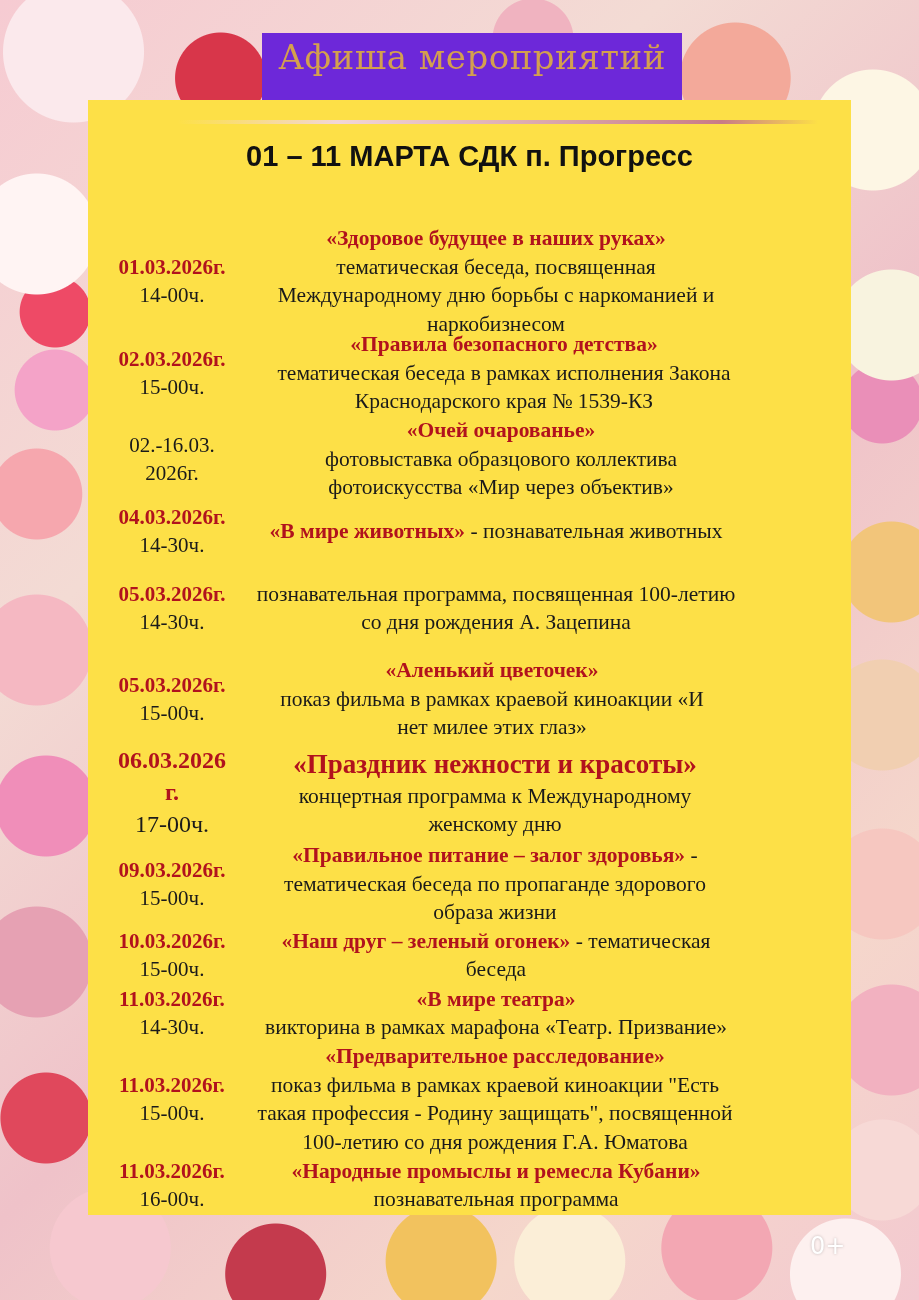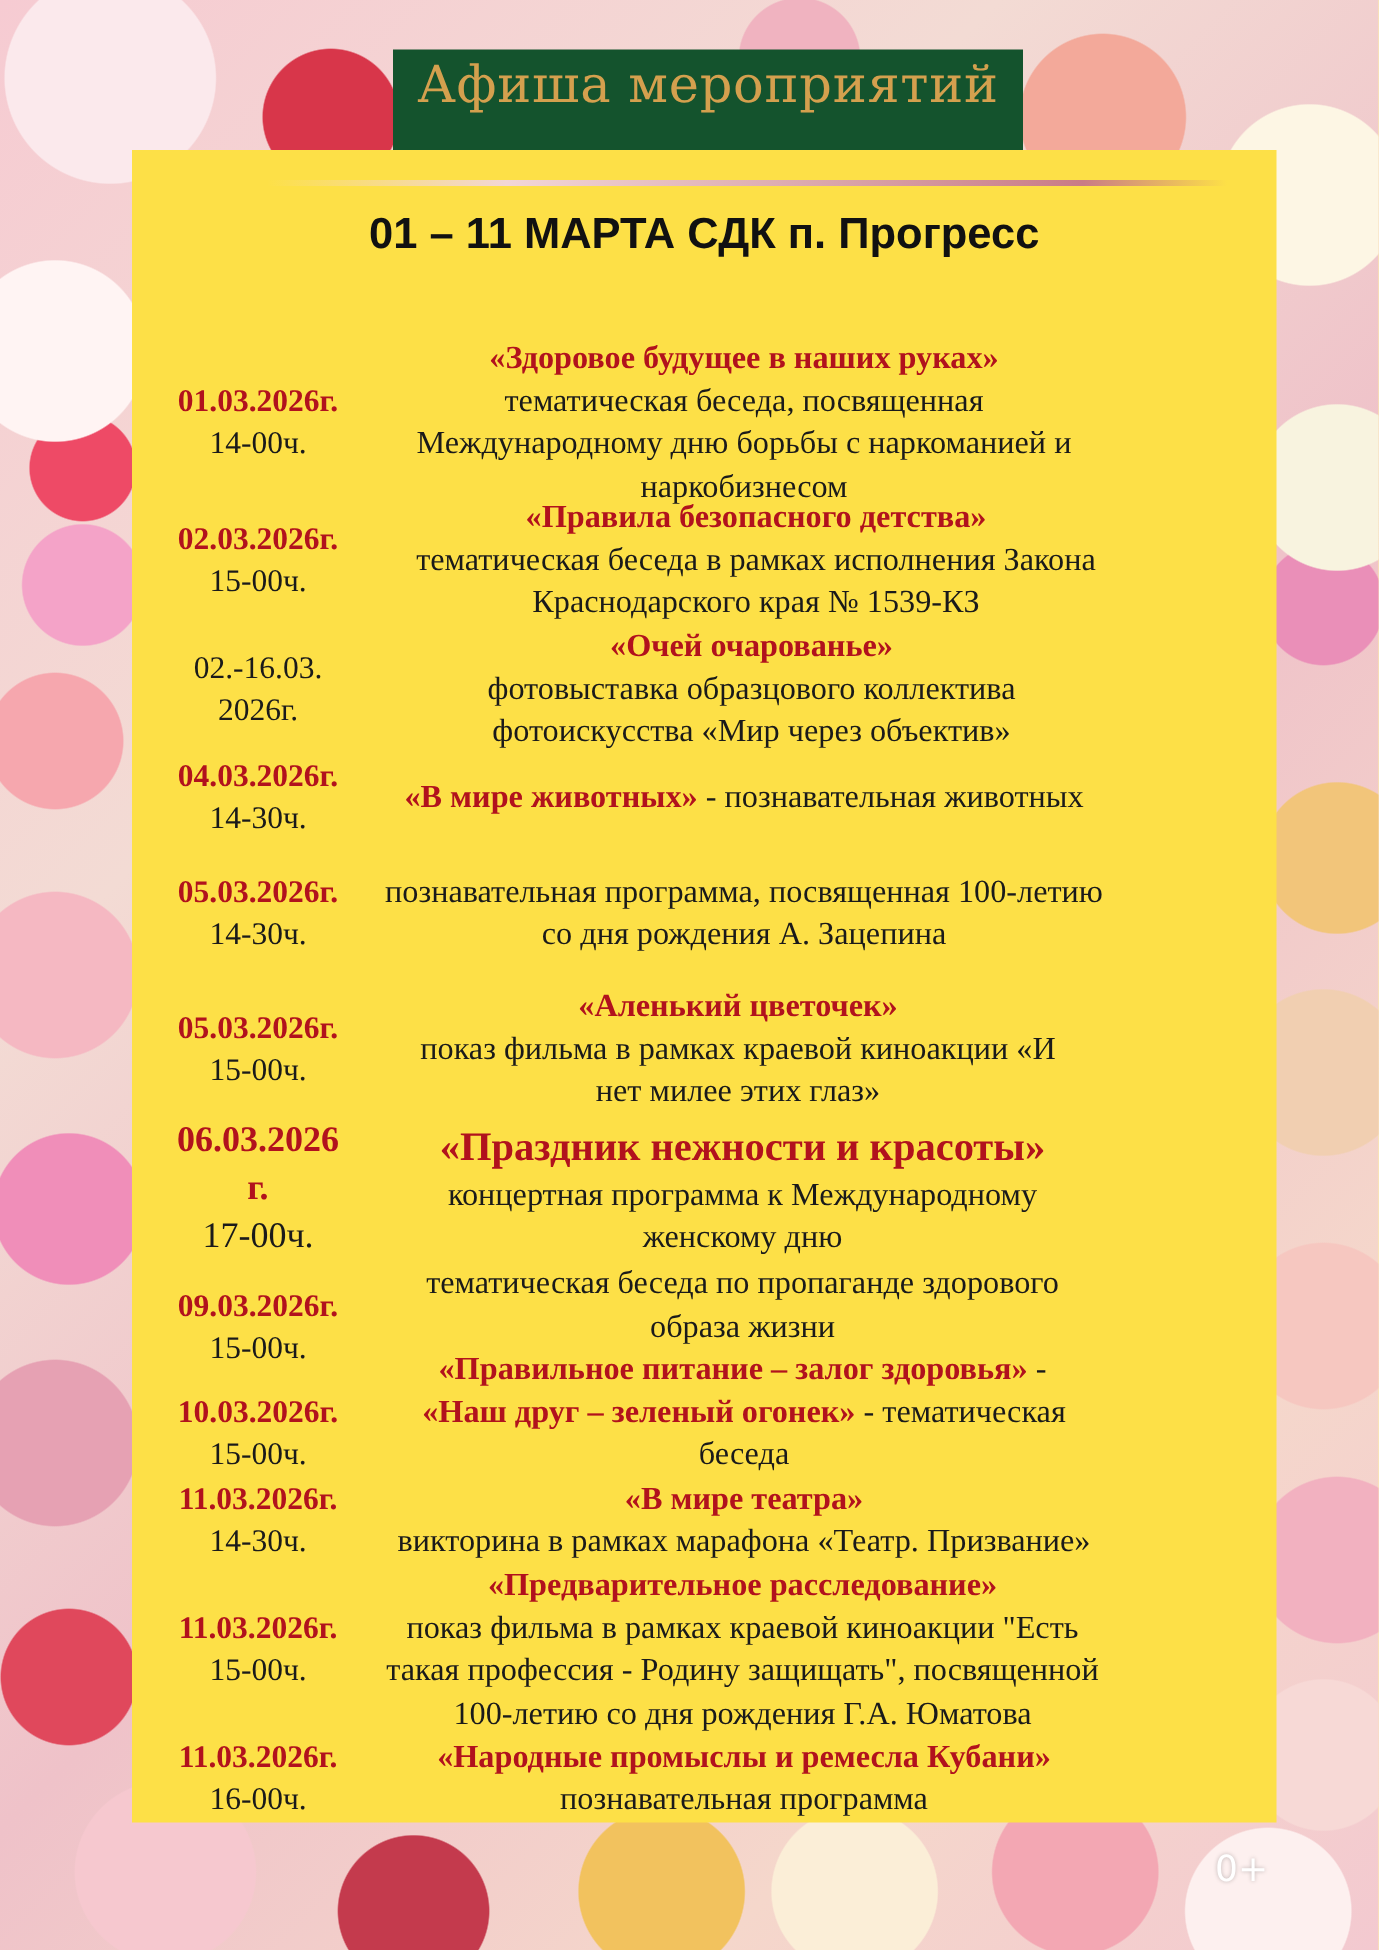--- a/index.html
+++ b/index.html
@@ -30,21 +30,21 @@
       radial-gradient(circle at 12% 96%, #f6c8cf 0 60px, transparent 61px),
       radial-gradient(circle at 30% 98%, #c43a4d 0 50px, transparent 51px),
       radial-gradient(circle at 48% 97%, #f2c25e 0 55px, transparent 56px),
       radial-gradient(circle at 62% 97%, #fbeed7 0 55px, transparent 56px),
       radial-gradient(circle at 78% 96%, #f3a7b3 0 55px, transparent 56px),
       radial-gradient(circle at 92% 98%, #fdf0ef 0 55px, transparent 56px),
       linear-gradient(135deg, #f6cbd2 0%, #f3dbd4 30%, #efc2c9 55%, #f5d7cb 80%, #f3c9d0 100%);
   }
   .title-box {
     position: absolute; left: 262px; top: 33px; width: 420px; height: 68px;
-    background: #14532d;
+    background: #6d28d9;
   }
   .title-text {
     position: absolute; left: 0; right: 0; top: 4px; text-align: center;
     font-family: "DejaVu Serif", serif; font-size: 34px; color: #d4a04e;
     letter-spacing: 0.5px;
   }
   .panel {
     position: absolute; left: 88px; top: 100px; width: 763px; height: 1115px;
     background: #fde047;
   }
@@ -165,22 +165,22 @@
         <div>концертная программа к Международному женскому дню</div>
       </div>
     </div>
 
     <div class="event" style="height:84px;">
       <div class="ev-date">
         <div class="d">09.03.2026г.</div>
         <div class="tm">15-00ч.</div>
       </div>
       <div class="ev-body" style="padding-left:10px;padding-right:24px;">
+        <div><span class="t">«Правильное питание – залог здоровья»</span><span> -</span></div>
         <div>тематическая беседа по пропаганде здорового образа жизни</div>
-        <div><span class="t">«Правильное питание – залог здоровья»</span><span> -</span></div>
       </div>
     </div>
 
     <div class="event" style="height:58px;">
       <div class="ev-date">
         <div class="d">10.03.2026г.</div>
         <div class="tm">15-00ч.</div>
       </div>
       <div class="ev-body">
         <span class="t">«Наш друг – зеленый огонек»</span><span> - тематическая беседа</span>

